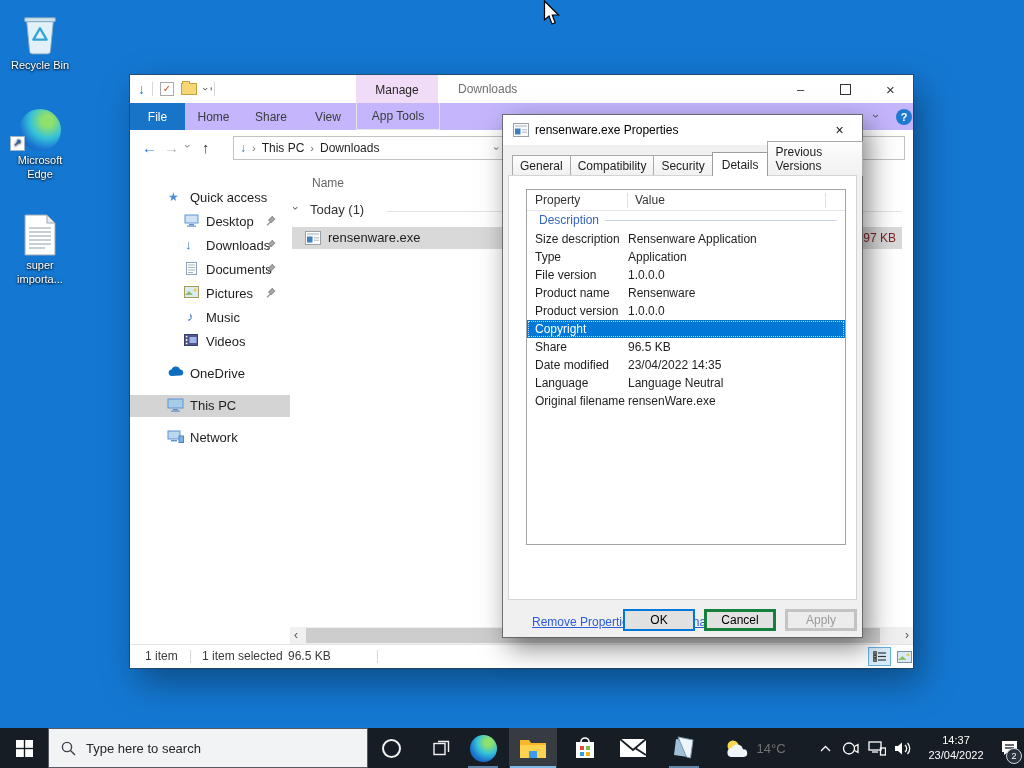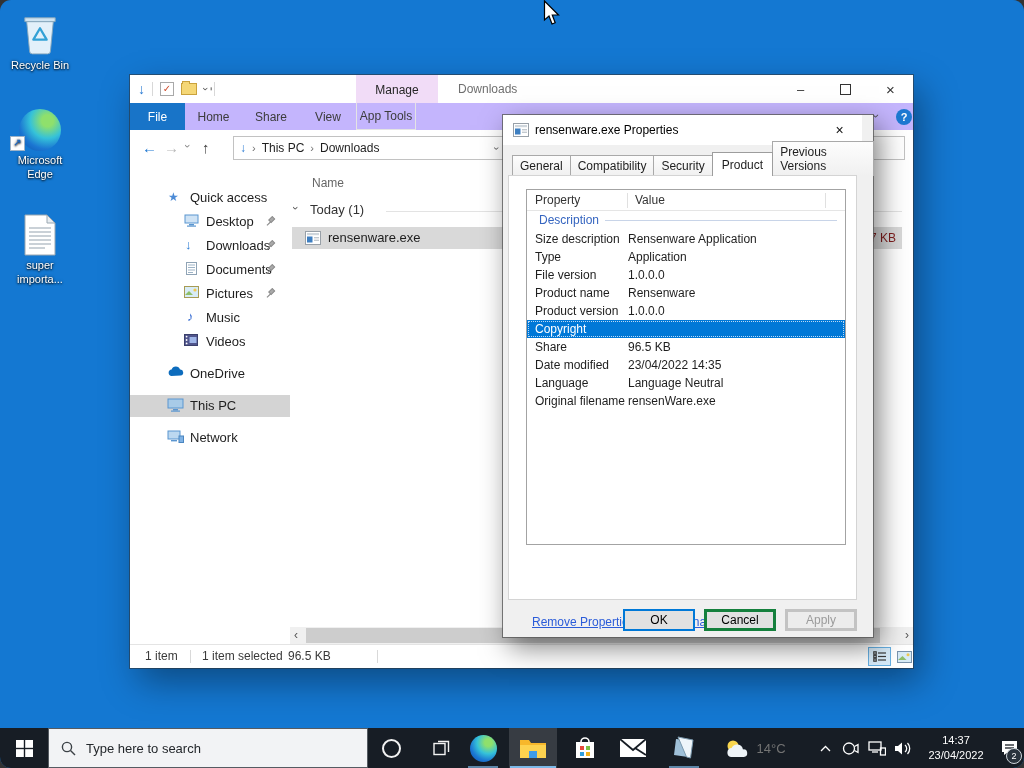--- a/index.html
+++ b/index.html
@@ -1,17 +1,17 @@
 <!DOCTYPE html>
 <html><head>
 <meta charset="utf-8">
 <style>
   html,body{margin:0;padding:0;background:#333;}
   #screen{position:relative;width:1024px;height:768px;overflow:hidden;
-    background:#1478d2;font-family:"Liberation Sans","DejaVu Sans",sans-serif;color:#1e1e1e;border-radius:11px;}
+    background:#1478d2;font-family:"Liberation Sans","DejaVu Sans",sans-serif;color:#1e1e1e;}
   .abs{position:absolute;}
   .rot90{display:inline-block;transform:rotate(90deg);}
   svg{display:block;}
 
   
   .dicon{position:absolute;width:68px;text-align:center;color:#fff;font-size:11px;line-height:1.25;
     text-shadow:0 1px 2px rgba(0,0,0,.9),0 0 3px rgba(0,0,0,.6);}
   .dicon .ic{height:48px;display:flex;align-items:flex-end;justify-content:center;margin-bottom:3px;position:relative;}
   .edge-ball{width:42px;height:42px;border-radius:50%;
     background:radial-gradient(circle at 68% 28%,#8fe06c 0 14%,#35c2d9 42%,#1b76d2 68%,#0a4fa8 100%);}
@@ -30,21 +30,21 @@
   .qat-folder:before{content:"";position:absolute;left:0;top:-3px;width:6px;height:2px;background:#f5d776;border:1px solid #caa23d;border-bottom:none;}
   #manage-label{left:226px;top:0;width:82px;height:29px;background:#f1dcf7;display:flex;align-items:center;justify-content:center;color:#262626;}
   #ex-title{left:328px;top:7px;color:#6f6f6f;}
   .win-btn{position:absolute;top:0;width:45px;height:28px;display:flex;align-items:center;justify-content:center;color:#333;font-size:13px;}
   .max-glyph{width:9px;height:9px;border:1px solid #333;}
   
   #ex-tabs{left:0;top:28px;width:783px;height:27px;background:#c4b5fd;border-bottom:1px solid #dcdcdc;}
   .rtab{position:absolute;top:0;height:27px;display:flex;align-items:center;justify-content:center;color:#3c3c3c;}
   #tab-file{left:0;width:55px;background:#1874c8;color:#fff;}
   #tab-home{left:55px;width:57px;} #tab-share{left:112px;width:58px;} #tab-view{left:170px;width:56px;}
-  #tab-apptools{left:226px;width:60px;border:1px solid #e4e4e4;border-top:none;box-sizing:border-box;}
+  #tab-apptools{left:226px;width:84px;border:1px solid #e4e4e4;border-top:none;box-sizing:border-box;}
   .help-circle{position:absolute;top:6px;width:16px;height:16px;border-radius:50%;background:#1d79d2;color:#fff;
     font-size:11px;font-weight:bold;display:flex;align-items:center;justify-content:center;}
   
   #ex-nav{left:0;top:55px;width:783px;height:37px;background:#fff;}
   .navgl{position:absolute;top:9px;font-size:15px;}
   #addr-box{left:103px;top:6px;width:272px;height:24px;border:1px solid #c2c2c2;background:#fff;display:flex;align-items:center;box-sizing:border-box;padding:0 6px;gap:6px;}
   .crumb-sep{color:#6f6f6f;font-size:11px;}
   #search-box-ex{left:680px;top:6px;width:95px;height:24px;border:1px solid #c2c2c2;background:#fff;box-sizing:border-box;}
   
   #ex-side{left:0;top:92px;width:160px;height:460px;background:#fff;}
@@ -67,21 +67,21 @@
   .scr-ar{position:absolute;top:1px;color:#555;font-size:12px;}
   
   #ex-status{left:0;top:569px;width:783px;height:24px;background:#fff;border-top:1px solid #e4e4e4;box-sizing:border-box;font-size:12px;color:#3a3a3a;}
   .stsep{position:absolute;top:5px;width:1px;height:13px;background:#d9d9d9;}
   .viewbtn{position:absolute;top:2px;height:19px;display:flex;align-items:center;justify-content:center;}
   #vb-details{left:738px;width:23px;background:#d8ecfa;border:1px solid #66b0e3;box-sizing:border-box;}
   #vb-thumbs{left:764px;width:21px;}
 
   
   #dlg{left:503px;top:115px;width:359px;height:522px;background:#f0f0f0;font-size:12px;
-    box-shadow:0 0 0 1px rgba(90,90,90,.8),6px 10px 26px rgba(0,0,0,.5);padding-left:11px;}
+    box-shadow:0 0 0 1px rgba(90,90,90,.8),6px 10px 26px rgba(0,0,0,.5);}
   #dlg-title{left:0;top:0;width:359px;height:30px;background:#fff;}
   #dlg-title .t{position:absolute;left:32px;top:8px;color:#000;}
   #dlg-close{right:0;top:0;width:45px;height:30px;display:flex;align-items:center;justify-content:center;font-size:14px;color:#111;}
   .dtabs{position:absolute;left:9px;top:39px;height:22px;display:flex;align-items:flex-end;}
   .dtab{border:1px solid #a9a9a9;border-bottom:none;background:linear-gradient(#fdfdfd,#f0f0f0);
     padding:3px 7px 3px 7px;margin-right:-1px;color:#1e1e1e;position:relative;}
   .dtab.active{background:#fff;padding:5px 9px 4px 9px;z-index:4;border-color:#9d9d9d;}
   #dlg-page{left:5px;top:60px;width:349px;height:425px;background:#fff;border:1px solid #d4d4d4;box-sizing:border-box;}
   #lv{position:absolute;left:17px;top:13px;width:320px;height:356px;border:1px solid #a3a3a3;box-sizing:border-box;background:#fff;overflow:hidden;}
   #lv-head{position:relative;height:20px;border-bottom:1px solid #e5e5e5;}
@@ -388,21 +388,21 @@
           </svg>
       </span>
       <span class="t">rensenware.exe Properties</span>
       <div id="dlg-close" class="abs">×</div>
     </div>
 
     <div class="dtabs">
       <span class="dtab">General</span>
       <span class="dtab">Compatibility</span>
       <span class="dtab">Security</span>
-      <span class="dtab active">Product</span>
+      <span class="dtab active">Details</span>
       <span class="dtab">Previous Versions</span>
     </div>
 
     <div id="dlg-page" class="abs">
       <div id="lv">
         <div id="lv-head">
           <span style="left:8px;">Property</span>
           <span style="left:108px;">Value</span>
           <span class="colsep" style="left:100px;"></span>
           <span class="colsep" style="left:298px;"></span>

